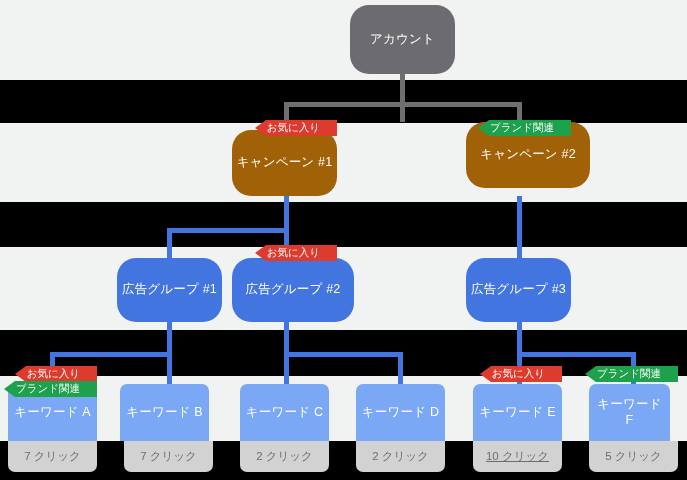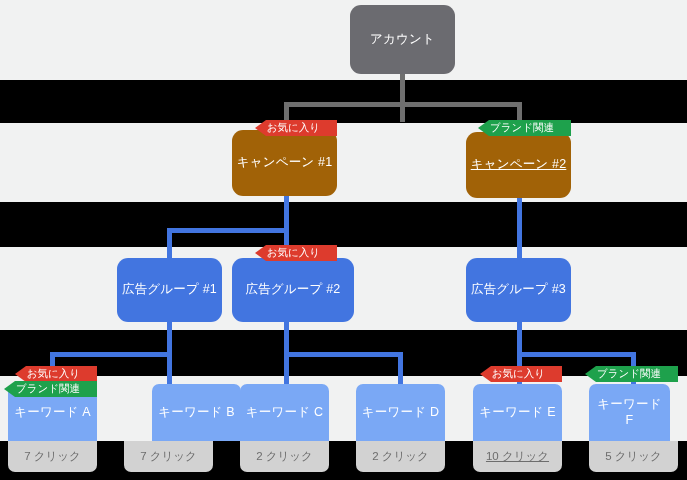--- a/index.html
+++ b/index.html
@@ -36,21 +36,21 @@
   
   .link {
     position: absolute;
     background: #6f6f6f;
   }
   .link.blue { background: #4275e0; }
 
   
   .node {
     position: absolute;
-    border-radius: 11px;
+    border-radius: 19px;
     display: flex;
     align-items: center;
     justify-content: center;
     text-align: center;
     color: #ffffff;
     font-size: 12.5px;
     line-height: 1.25;
     box-sizing: border-box;
     padding: 2px 4px;
     letter-spacing: .2px;
@@ -134,36 +134,36 @@
 
   <div class="link blue" style="left:517px; top:322px; width:5px; height:62px;"></div>
   <div class="link blue" style="left:517px; top:352px; width:119px; height:5px;"></div>
   <div class="link blue" style="left:631px; top:352px; width:5px; height:32px;"></div>
 
   <div class="node account" style="left:350px; top:5px; width:105px; height:69px;">アカウント</div>
 
   <div class="node campaign" style="left:232px; top:130px; width:105px; height:66px;">キャンペーン #1</div>
   <div class="ribbon fav" style="left:266px; top:120px; width:71px;">お気に入り</div>
 
-  <div class="node campaign" style="left:466px; top:132px; width:105px; height:66px;text-decoration:underline;">キャンペーン #2</div>
+  <div class="node campaign" style="left:466px; top:122px; width:124px; height:66px;">キャンペーン #2</div>
   <div class="ribbon brand" style="left:489px; top:120px; width:82px;">ブランド関連</div>
 
   <div class="node adgroup" style="left:117px; top:258px; width:105px; height:64px;">広告グループ #1</div>
 
   <div class="node adgroup" style="left:232px; top:258px; width:122px; height:64px;">広告グループ #2</div>
   <div class="ribbon fav" style="left:266px; top:245px; width:71px;">お気に入り</div>
 
   <div class="node adgroup" style="left:466px; top:258px; width:105px; height:64px;">広告グループ #3</div>
 
   <div class="node keyword" style="left:8px; top:384px; width:89px; height:57px;">キーワード A</div>
   <div class="kw-foot" style="left:8px; top:441px; width:89px; height:31px;">7 クリック</div>
   <div class="ribbon fav" style="left:26px; top:366px; width:71px;">お気に入り</div>
   <div class="ribbon brand" style="left:15px; top:381px; width:82px;">ブランド関連</div>
 
-  <div class="node keyword" style="left:120px; top:384px; width:89px; height:57px;margin-left:32px;">キーワード B</div>
+  <div class="node keyword" style="left:120px; top:384px; width:89px; height:57px;">キーワード B</div>
   <div class="kw-foot" style="left:124px; top:441px; width:89px; height:31px;">7 クリック</div>
 
   <div class="node keyword" style="left:240px; top:384px; width:89px; height:57px;">キーワード C</div>
   <div class="kw-foot" style="left:240px; top:441px; width:89px; height:31px;">2 クリック</div>
 
   <div class="node keyword" style="left:356px; top:384px; width:89px; height:57px;">キーワード D</div>
   <div class="kw-foot" style="left:356px; top:441px; width:89px; height:31px;">2 クリック</div>
 
   <div class="node keyword" style="left:473px; top:384px; width:89px; height:57px;">キーワード E</div>
   <div class="kw-foot" style="left:473px; top:441px; width:89px; height:31px;text-decoration:underline;">10 クリック</div>

